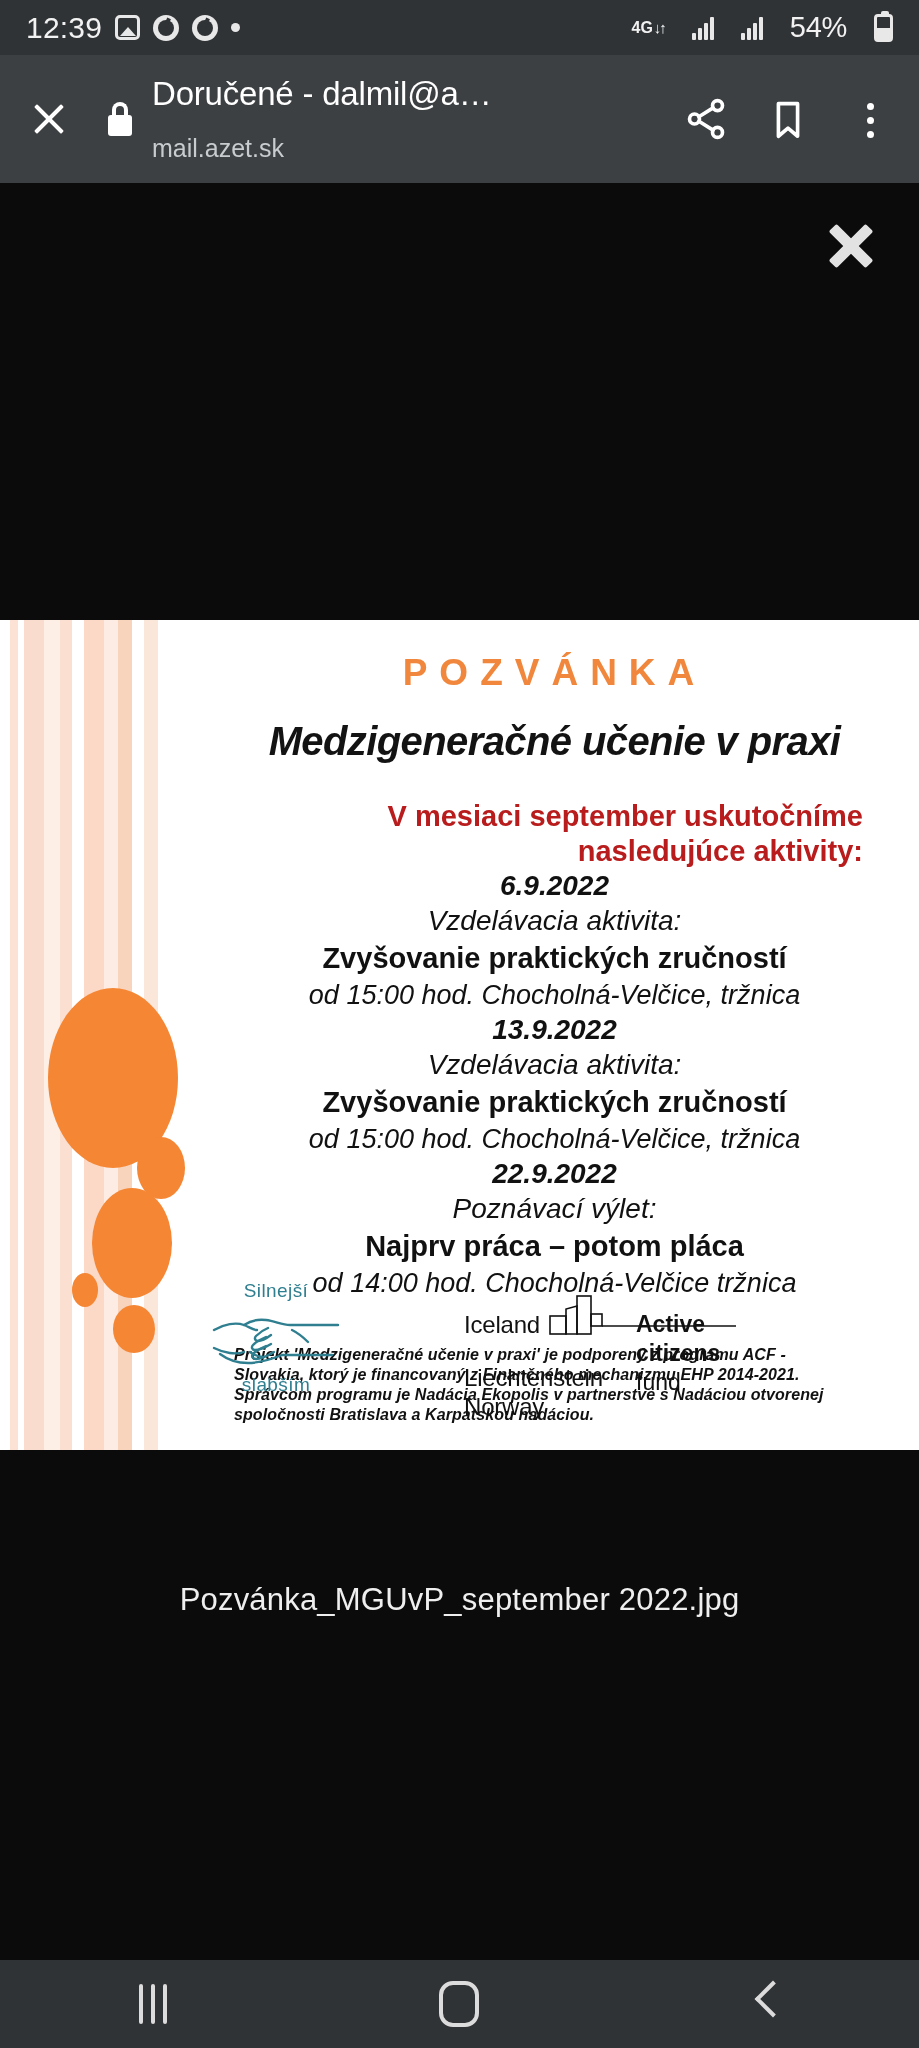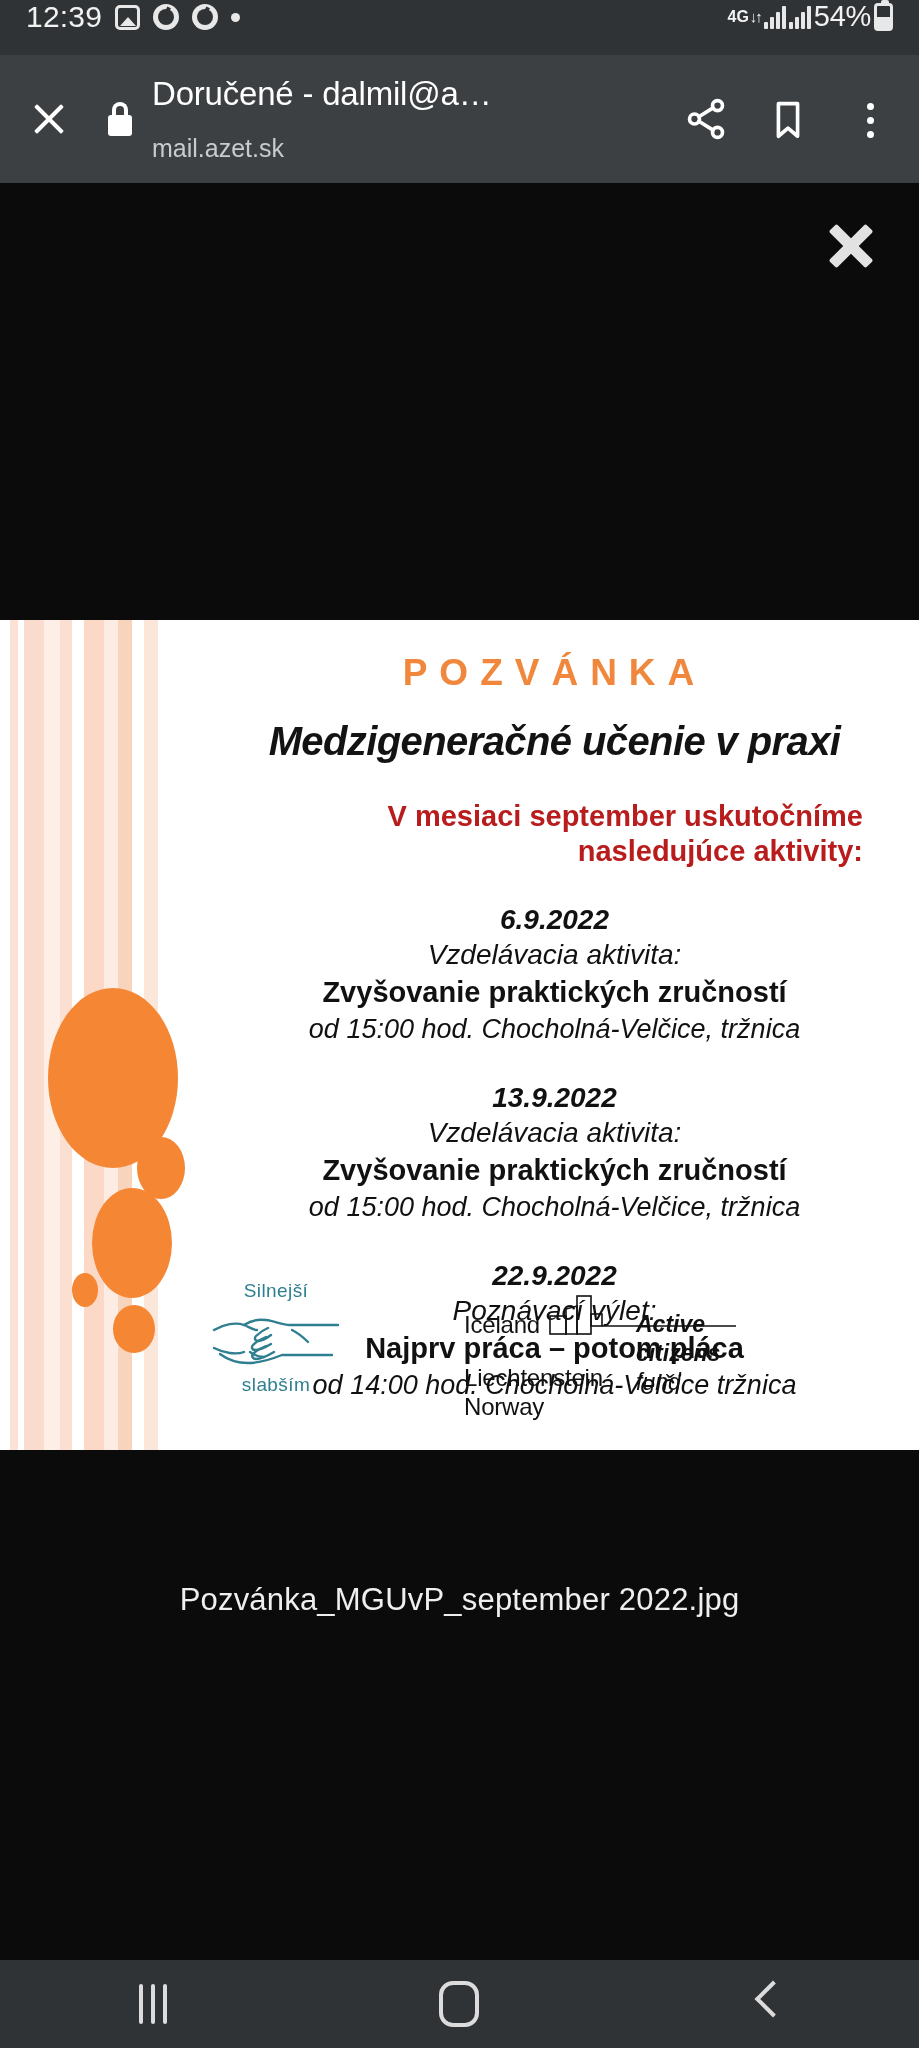--- a/index.html
+++ b/index.html
@@ -7,26 +7,26 @@
   body {
     width:919px; height:2048px;
     font-family:"Liberation Sans", sans-serif;
     overflow:hidden; position:relative;
   }
 
   
   .status-bar{
     position:absolute; top:0; left:0; width:919px; height:55px;
     background:#303336; color:#f2f2f2;
-    display:flex; align-items:flex-start; justify-content:space-between;
+    display:flex; align-items:center; justify-content:space-between;
     padding:0 26px;
   }
   .sb-left{ display:flex; align-items:center; gap:13px; }
   .sb-clock{ font-size:30px; letter-spacing:.2px; }
-  .sb-right{ display:flex; align-items:center; gap:3px; }
+  .sb-right{ display:flex; align-items:center; gap:27px; }
   .sb-batt-text{ font-size:29px; letter-spacing:-.3px; }
 
   .ic-img{
     width:25px;height:25px;border:3px solid #e8e8e8;border-radius:5px;
     position:relative;overflow:hidden;
   }
   .ic-img::after{
     content:"";position:absolute;left:2px;bottom:1px;width:0;height:0;
     border-left:8px solid transparent;border-right:8px solid transparent;
     border-bottom:9px solid #e8e8e8;
@@ -179,21 +179,21 @@
     padding:0 28px;
   }
 
   .p-sub{
     margin-top:35px;
     color:#b91c1c; font-weight:700; font-size:29px; line-height:35px;
     padding:0 16px;
     text-align:right;
   }
 
-  .ev{ margin-top:34px; color:#111; }
+  .ev{ color:#111; }
   .ev .date{ font-size:28px; font-weight:700; font-style:italic; line-height:34px;}
   .ev .kind{ font-size:28px; font-style:italic; line-height:36px; }
   .ev .name{ font-size:29px; font-weight:700; line-height:38px; }
   .ev .place{ font-size:27px; font-style:italic; line-height:36px; }
 
   .p-fine{
     margin-top:44px; text-align:left;
     font-size:16px; line-height:20px; font-weight:700; font-style:italic;
     color:#111; letter-spacing:.1px;
     padding-left:4px; padding-right:24px;
@@ -216,21 +216,21 @@
   .logo-acf{
     position:absolute; left:228px; top:18px; width:300px; color:#111;margin-left:46px;
   }
   .acf-top{ position:relative; height:42px; }
   .acf-countries{
     font-size:24px; line-height:29px; letter-spacing:-.2px;
   }
   .acf-countries .c1{ position:relative; top:-24px; }
   .acf-right{
     position:absolute; left:172px; top:18px;
-    font-size:23px; line-height:29px;font-style:italic;
+    font-size:23px; line-height:29px;
   }
   .acf-right .b{ font-weight:700; }
 
   
   .filename{
     position:absolute; left:0; top:1836px; width:919px;
     text-align:center; color:#efefef; font-size:31px;
     letter-spacing:.2px;
   }
 

